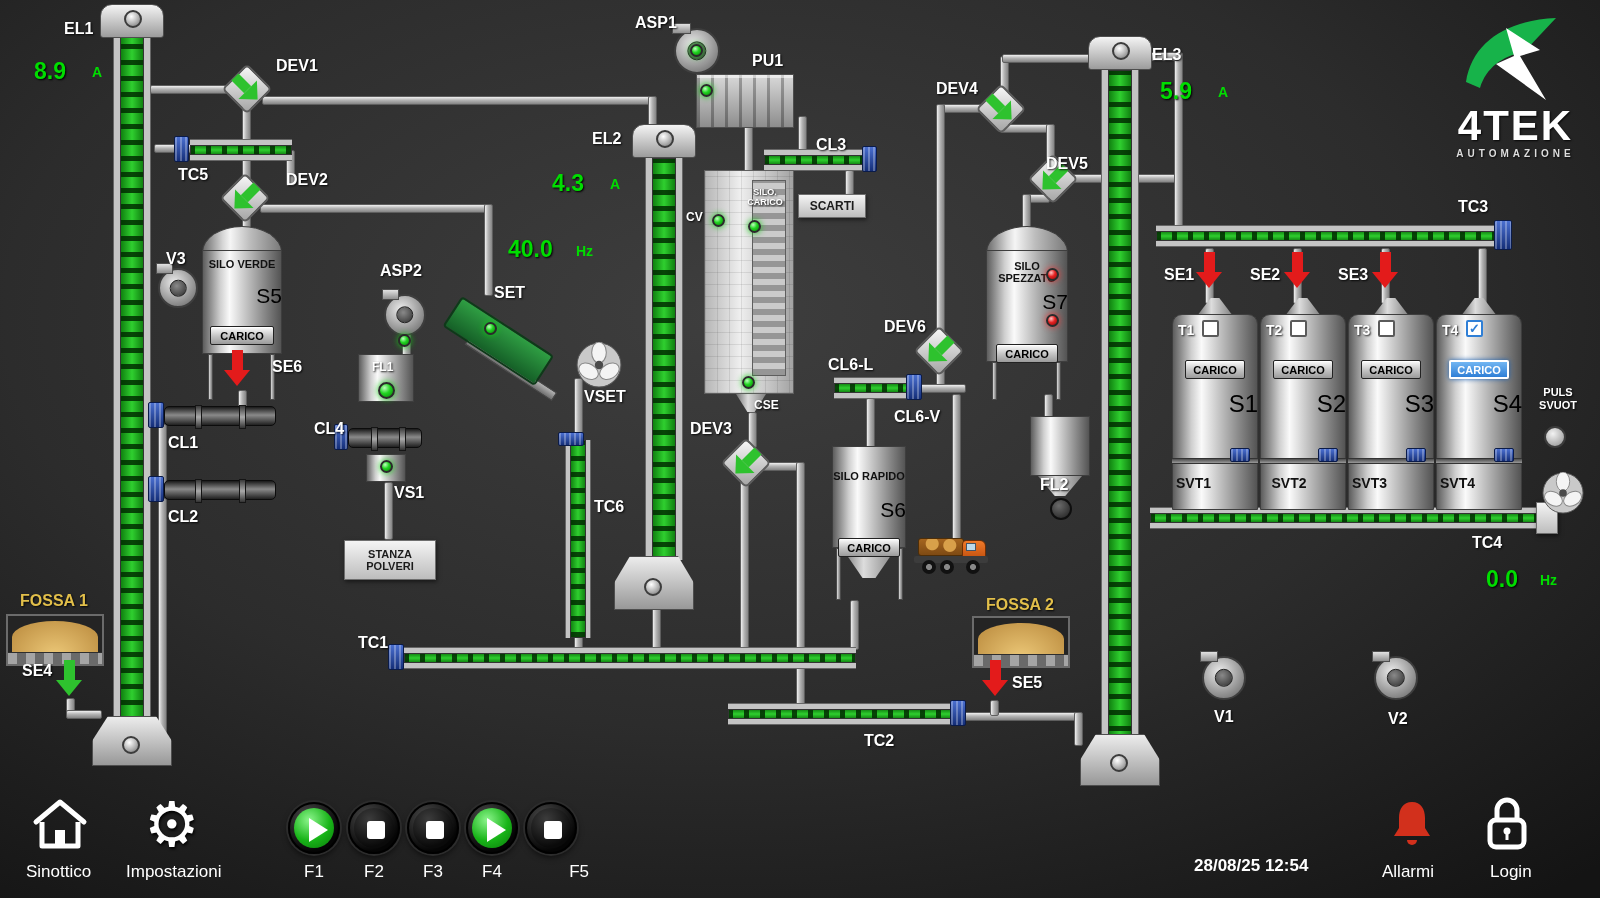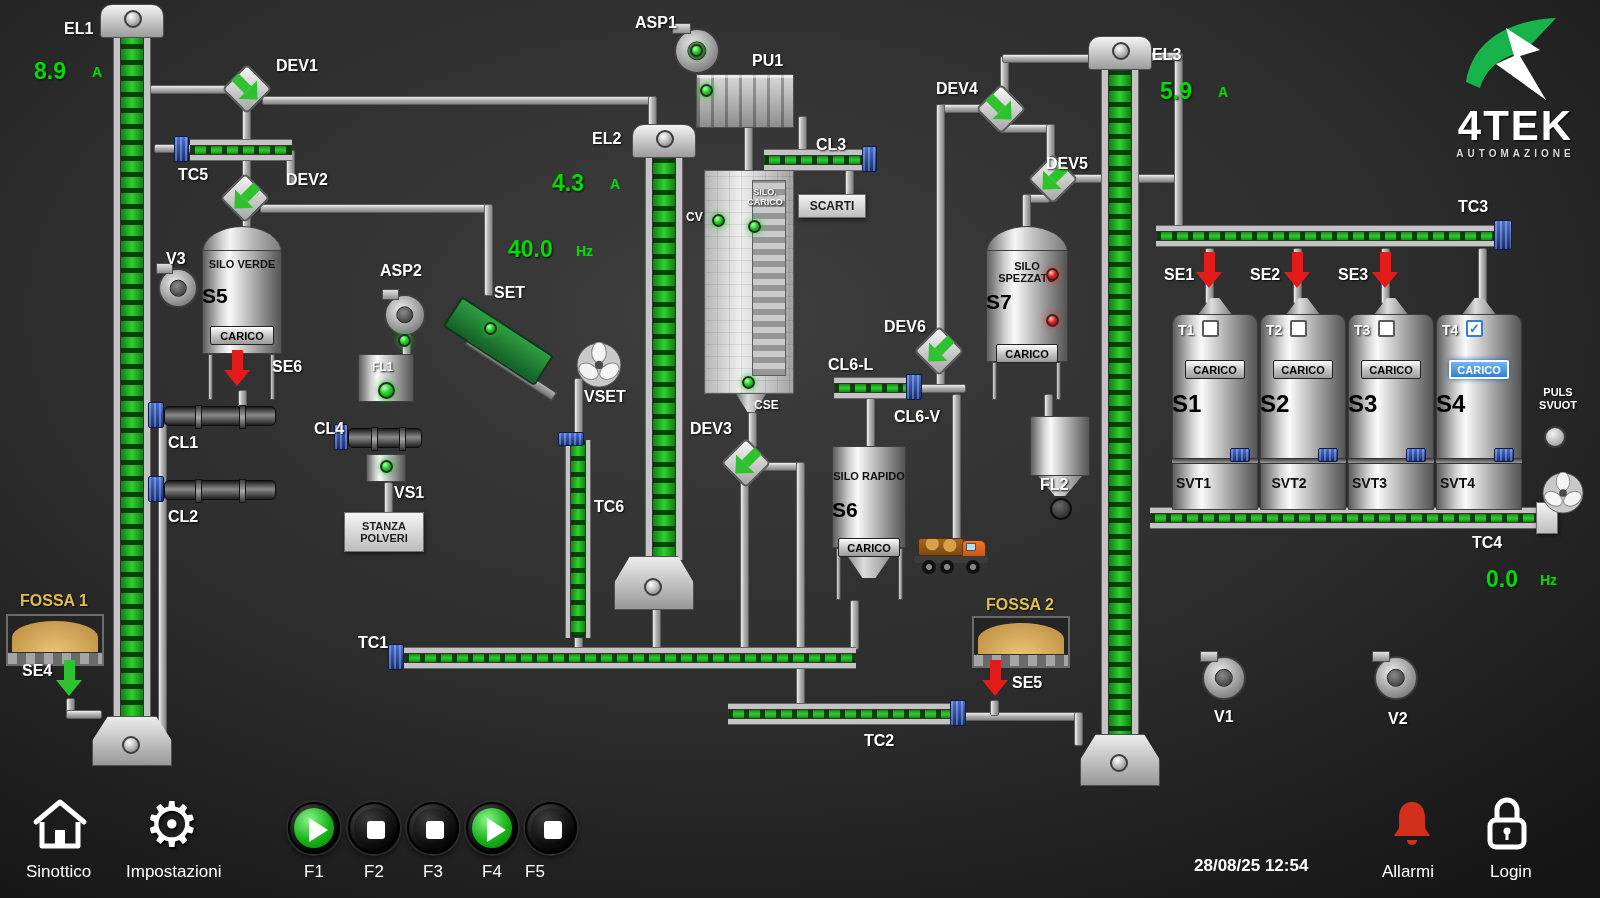--- a/index.html
+++ b/index.html
@@ -32,21 +32,21 @@
 .devarr.dl{transform:rotate(45deg)}
 .arrow{position:absolute;z-index:4;width:26px}
 .arrow .stem{margin:0 auto;width:11px;height:20px}
 .arrow .head{width:0;height:0;border-left:13px solid transparent;border-right:13px solid transparent;border-top:16px solid}
 .arrow.red .stem{background:#e31b1b}.arrow.red .head{border-top-color:#e31b1b}
 .arrow.green .stem{background:#2ec22e}.arrow.green .head{border-top-color:#2ec22e}
 .silo-body{position:absolute;z-index:3;background:linear-gradient(90deg,#5d5d5d,#cfcfcf 22%,#fafafa 34%,#c4c4c4 55%,#8a8a8a 78%,#545454);border:1px solid #3e3e3e}
 .silo-dome{position:absolute;z-index:3;background:linear-gradient(90deg,#6a6a6a,#d5d5d5 25%,#f5f5f5 35%,#bdbdbd 60%,#7a7a7a);border:1px solid #3e3e3e;border-radius:50% 50% 0 0/100% 100% 0 0}
 .silo-cone{position:absolute;z-index:3;background:linear-gradient(90deg,#6f6f6f,#ddd 40%,#7f7f7f);clip-path:polygon(0 0,100% 0,62% 100%,38% 100%)}
 .silo-name{position:absolute;z-index:5;text-align:center;font-weight:bold;color:#111;font-size:11px;line-height:1.1}
-.silo-id{position:absolute;z-index:5;text-align:left;font-weight:bold;color:#000;font-size:21px}
+.silo-id{position:absolute;z-index:5;text-align:right;font-weight:normal;color:#000;font-size:21px}
 .btn-carico{position:absolute;z-index:5;background:linear-gradient(#fdfdfd,#c2c2c2 55%,#9b9b9b);border:1px solid #222;border-radius:2px;color:#000;font-weight:bold;font-size:11px;display:flex;align-items:center;justify-content:center;box-shadow:inset 0 1px 0 #fff;cursor:pointer}
 .btn-carico.sel{background:linear-gradient(#72b6f2,#2f7fd6);color:#fff;border:2px solid #fff;box-shadow:0 0 5px #1a5fb0}
 .light{position:absolute;z-index:5;width:17px;height:17px;border-radius:50%;border:2px solid #2a2a2a;background:radial-gradient(circle at 35% 30%,#bdffbd,#21d421 45%,#0a7a0a);box-shadow:0 0 6px #1c1}
 .light.red{background:radial-gradient(circle at 35% 30%,#ffc4c4,#e62222 45%,#860a0a);box-shadow:0 0 6px #e33}
 .light.s{width:13px;height:13px}
 .motor{position:absolute;z-index:4;background:repeating-linear-gradient(90deg,rgba(255,255,255,.28) 0 2px,rgba(0,0,0,0) 2px 5px),linear-gradient(#4a6fd0,#142e78);border:1px solid #0a1b4a;border-radius:2px}
 .fan{position:absolute;z-index:3;border-radius:50%;background:radial-gradient(circle at 40% 35%,#ececec,#9d9d9d 55%,#5f5f5f);border:2px solid #3e3e3e}
 .fan .hub{position:absolute;left:50%;top:50%;transform:translate(-50%,-50%);width:46%;height:46%;border-radius:50%;background:radial-gradient(circle at 40% 35%,#8a8a8a,#2e2e2e);border:1px solid #222}
 .fan .duct{position:absolute;top:-7px;left:-4px;width:46%;height:11px;background:linear-gradient(#e2e2e2,#909090);border:1px solid #4e4e4e}
 .tube{position:absolute;z-index:3;border-radius:5px;background:linear-gradient(#1a1a1a,#8a8a8a 45%,#202020);border:1px solid #0c0c0c}
@@ -265,21 +265,21 @@
       <div class="ring" style="left:22px"></div>
       <div class="ring" style="left:50px"></div>
     </div>
   <div class="motor" style="left:334px;top:424px;width:14px;height:26px"></div>
   <div class="lbl" style="left:314px;top:420px">CL4</div>
 
   <div class="silo-body" style="left:366px;top:454px;width:40px;height:28px"></div>
   <div class="light s" style="left:380px;top:460px"></div>
   <div class="lbl" style="left:394px;top:484px">VS1</div>
 
-  <div class="panel" style="left:344px;top:512px;width:80px;height:40px;font-size:11px;padding:4px 8px">STANZA POLVERI</div>
+  <div class="panel" style="left:344px;top:540px;width:92px;height:40px;font-size:11px;padding:4px 8px">STANZA POLVERI</div>
 
   <svg width="46" height="46" style="position:absolute;left:576px;top:342px;z-index:3" viewBox="0 0 44 44">
       <circle cx="22" cy="22" r="21" fill="#c9c9c9" stroke="#555"></circle>
       <g fill="#f4f4f4" stroke="#888">
         <ellipse cx="22" cy="10" rx="7" ry="10"></ellipse>
         <ellipse cx="12" cy="28" rx="7" ry="10" transform="rotate(120 12 28)"></ellipse>
         <ellipse cx="32" cy="28" rx="7" ry="10" transform="rotate(240 32 28)"></ellipse>
       </g>
       <circle cx="22" cy="22" r="4" fill="#4a4a4a"></circle>
     </svg>
@@ -492,21 +492,21 @@
   <div class="botlbl" style="left:407px;top:862px;width:52px;text-align:center">F3</div>
   <div class="fbtn run" style="left:466px;top:802px">
       <div class="inner"></div>
       <div class="play"></div>
     </div>
   <div class="botlbl" style="left:466px;top:862px;width:52px;text-align:center">F4</div>
   <div class="fbtn stop" style="left:525px;top:802px">
       <div class="inner"></div>
       <div class="square"></div>
     </div>
-  <div class="botlbl" style="left:525px;top:862px;width:52px;text-align:left">F5</div>
+  <div class="botlbl" style="left:537px;top:862px;width:52px;text-align:right">F5</div>
 
 
   <div class="botlbl" style="left:1194px;top:856px;font-weight:bold">28/08/25 12:54</div>
 
   <div style="position:absolute;left:1390px;top:798px;z-index:7;cursor:pointer">
     <svg width="44" height="52" viewBox="0 0 44 52">
       <path d="M22 4 C13 4 9 11 9 20 v10 l-5 8 h36 l-5 -8 V20 C35 11 31 4 22 4 Z" fill="#d2301c"></path>
       <path d="M17 42 a5 5 0 0 0 10 0 Z" fill="#d2301c"></path>
     </svg>
   </div>

